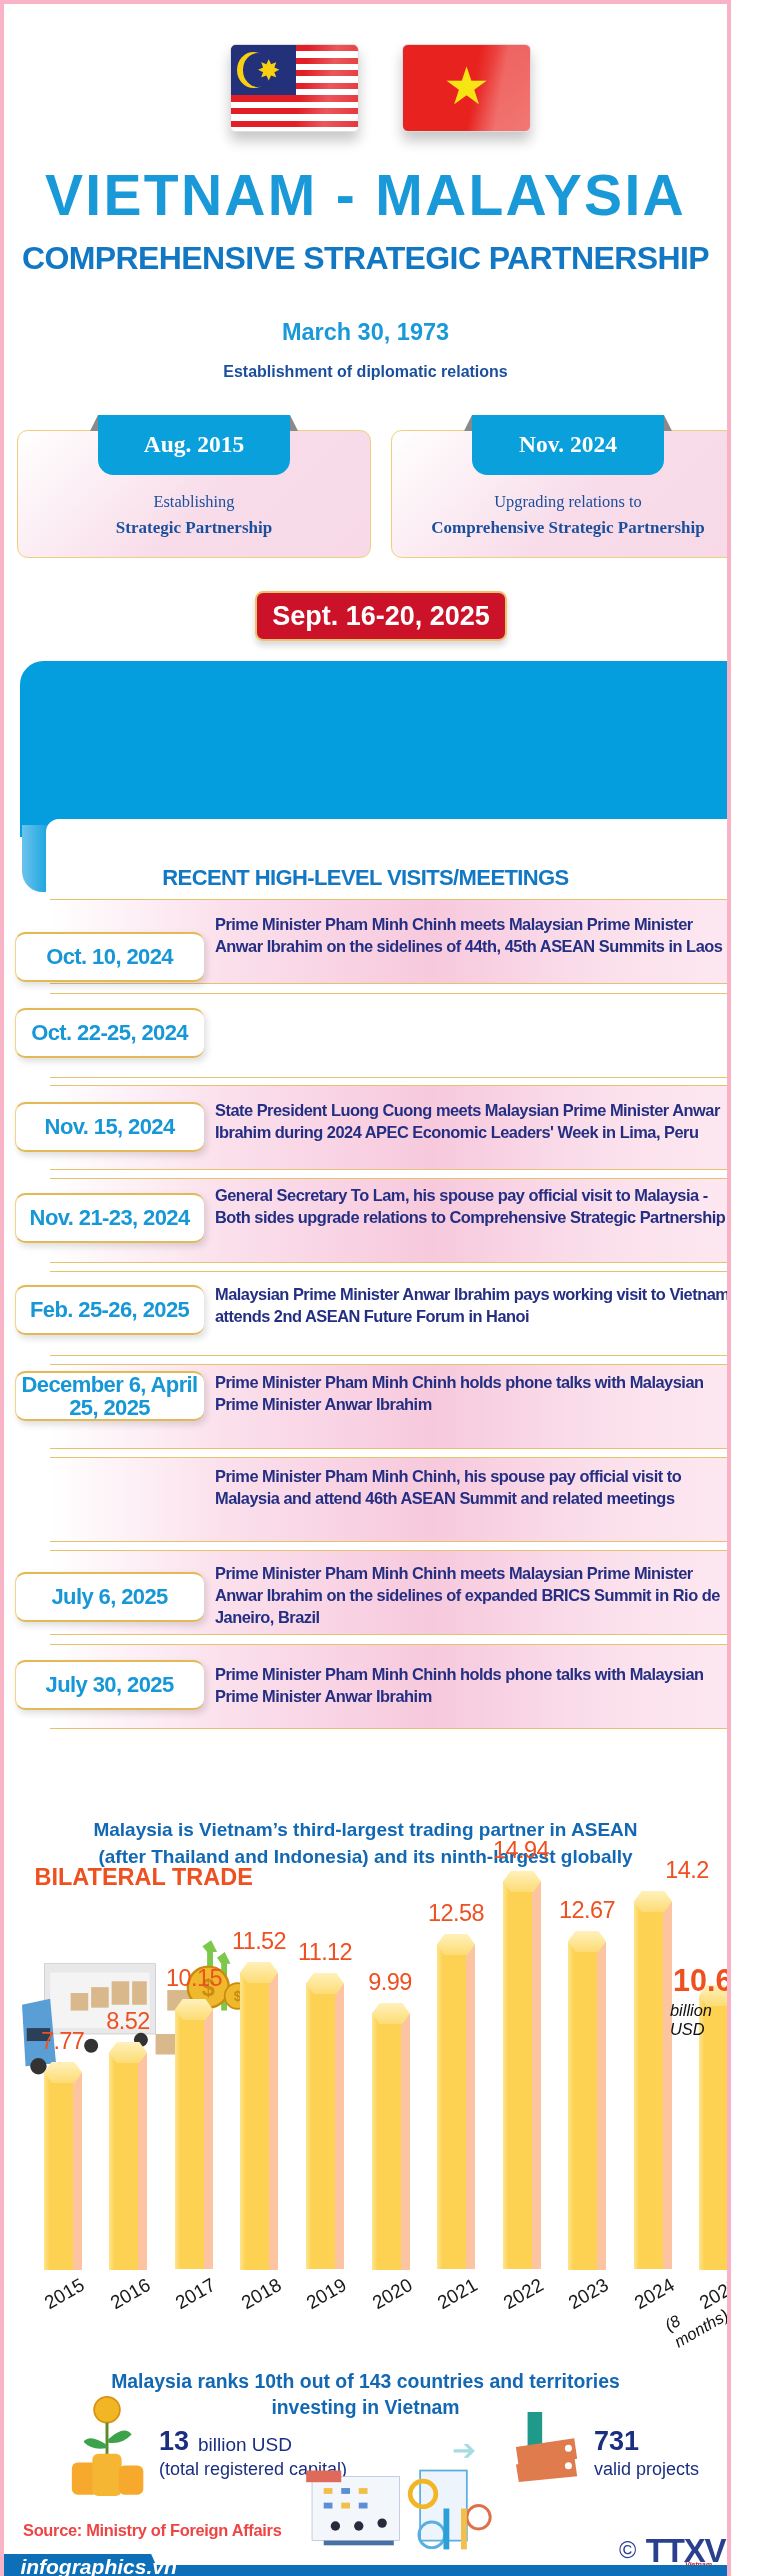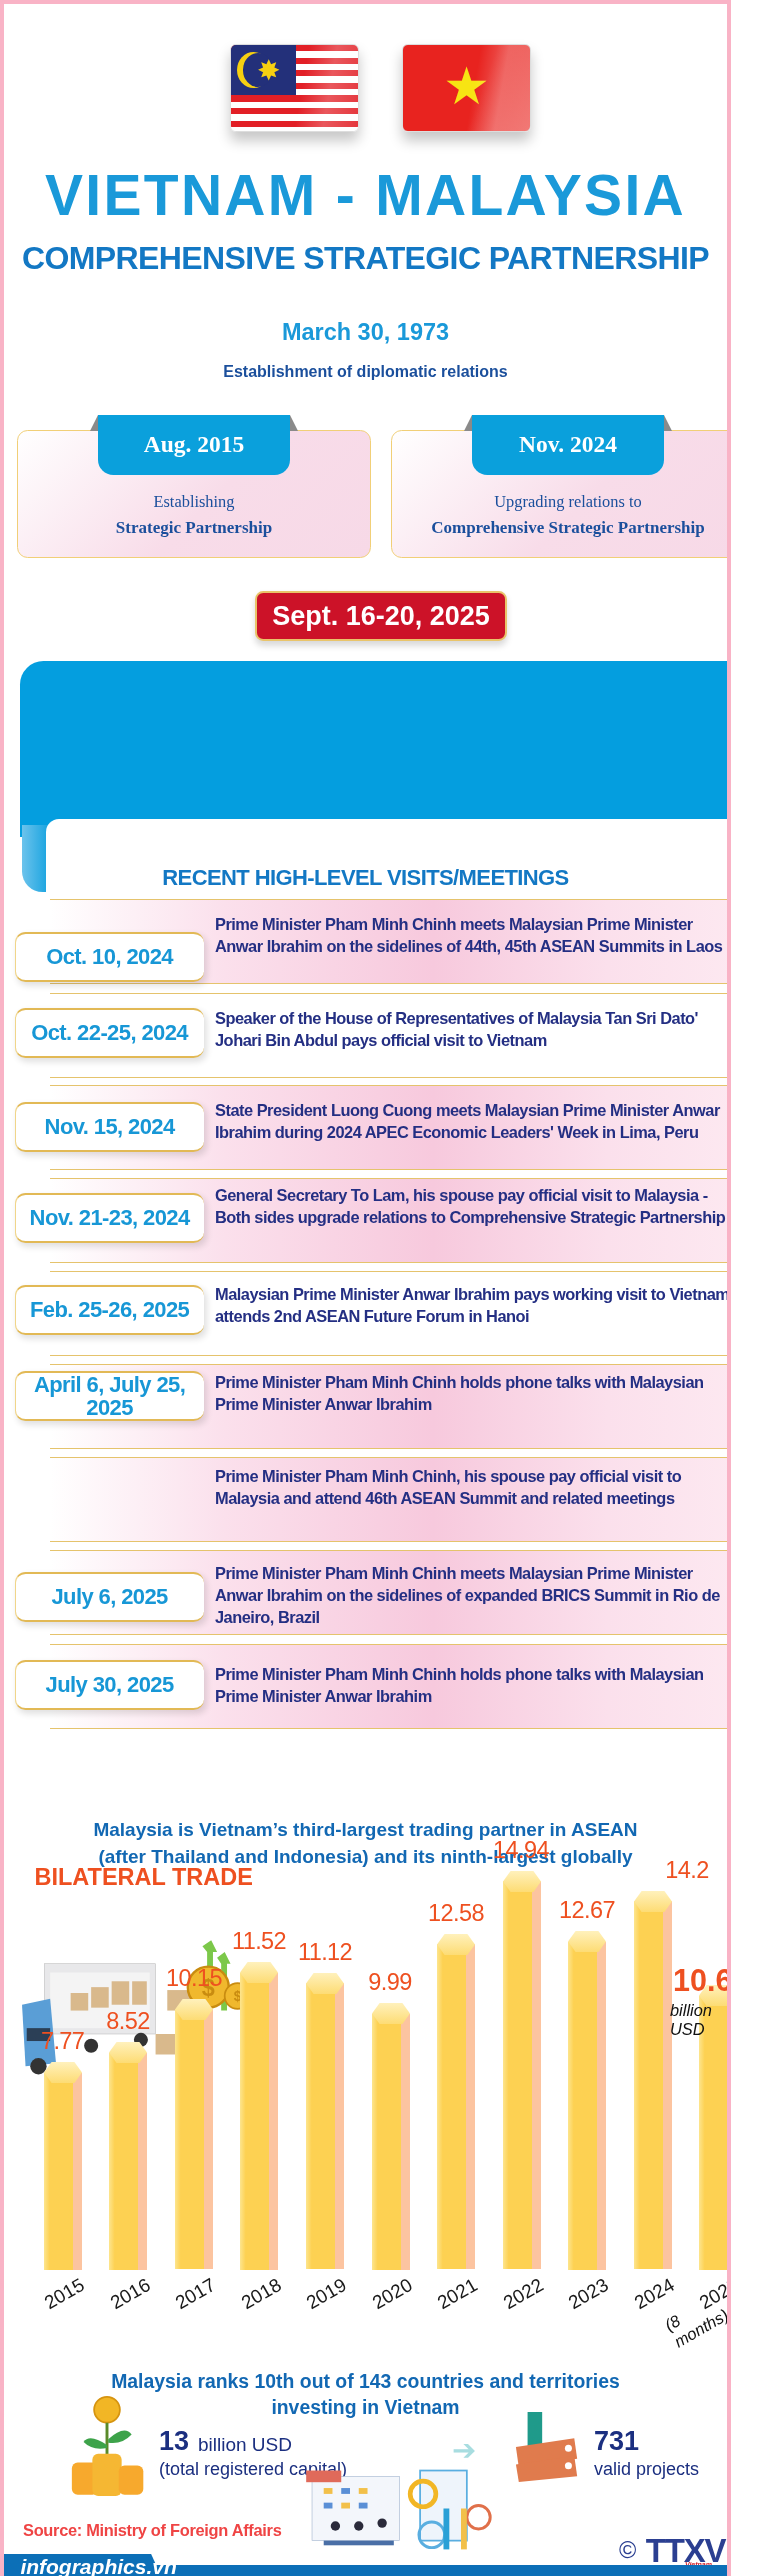--- a/index.html
+++ b/index.html
@@ -146,36 +146,35 @@
   <div class="banner-white"></div>
 
   <div class="visits-heading">RECENT HIGH-LEVEL VISITS/MEETINGS</div>
 
   <div class="visit-row pink" style="top:895px;height:85px;"></div>
   <div class="visit-date" style="top:912px;margin-top:16px;">Oct. 10, 2024</div>
   <div class="visit-text" style="top:909px;">Prime Minister Pham Minh Chinh meets Malaysian Prime Minister Anwar Ibrahim on the sidelines of 44th, 45th ASEAN Summits in Laos</div>
 
   <div class="visit-row white" style="top:989px;height:85px;"></div>
   <div class="visit-date" style="top:1004px;">Oct. 22-25, 2024</div>
-  <div class="visit-text" style="top:1003px;">Speaker of the House of Representatives of Malaysia Tan Sri Dato' Johari Bin Abdul pays official visit to Vietnam</div>
 
   <div class="visit-row pink" style="top:1081px;height:85px;"></div>
   <div class="visit-date" style="top:1098px;">Nov. 15, 2024</div>
   <div class="visit-text" style="top:1095px;">State President Luong Cuong meets Malaysian Prime Minister Anwar Ibrahim during 2024 APEC Economic Leaders' Week in Lima, Peru</div>
 
   <div class="visit-row pink" style="top:1174px;height:85px;"></div>
   <div class="visit-date" style="top:1189px;">Nov. 21-23, 2024</div>
   <div class="visit-text" style="top:1180px;">General Secretary To Lam, his spouse pay official visit to Malaysia - Both sides upgrade relations to Comprehensive Strategic Partnership</div>
 
   <div class="visit-row white" style="top:1267px;height:85px;"></div>
   <div class="visit-date" style="top:1281px;">Feb. 25-26, 2025</div>
   <div class="visit-text" style="top:1279px;">Malaysian Prime Minister Anwar Ibrahim pays working visit to Vietnam, attends 2nd ASEAN Future Forum in Hanoi</div>
 
   <div class="visit-row pink" style="top:1360px;height:85px;"></div>
-  <div class="visit-date" style="top:1367px;">April 6, July 25, 2025</div>
+  <div class="visit-date" style="top:1367px;">December 6, April 25, 2025</div>
   <div class="visit-text" style="top:1367px;">Prime Minister Pham Minh Chinh holds phone talks with Malaysian Prime Minister Anwar Ibrahim</div>
 
   <div class="visit-row pink" style="top:1453px;height:85px;"></div>
   <div class="visit-text" style="top:1461px;">Prime Minister Pham Minh Chinh, his spouse pay official visit to Malaysia and attend 46th ASEAN Summit and related meetings</div>
 
   <div class="visit-row pink" style="top:1546px;height:85px;"></div>
   <div class="visit-date" style="top:1568px;">July 6, 2025</div>
   <div class="visit-text" style="top:1558px;">Prime Minister Pham Minh Chinh meets Malaysian Prime Minister Anwar Ibrahim on the sidelines of expanded BRICS Summit in Rio de Janeiro, Brazil</div>
 
   <div class="visit-row pink" style="top:1640px;height:85px;"></div>

